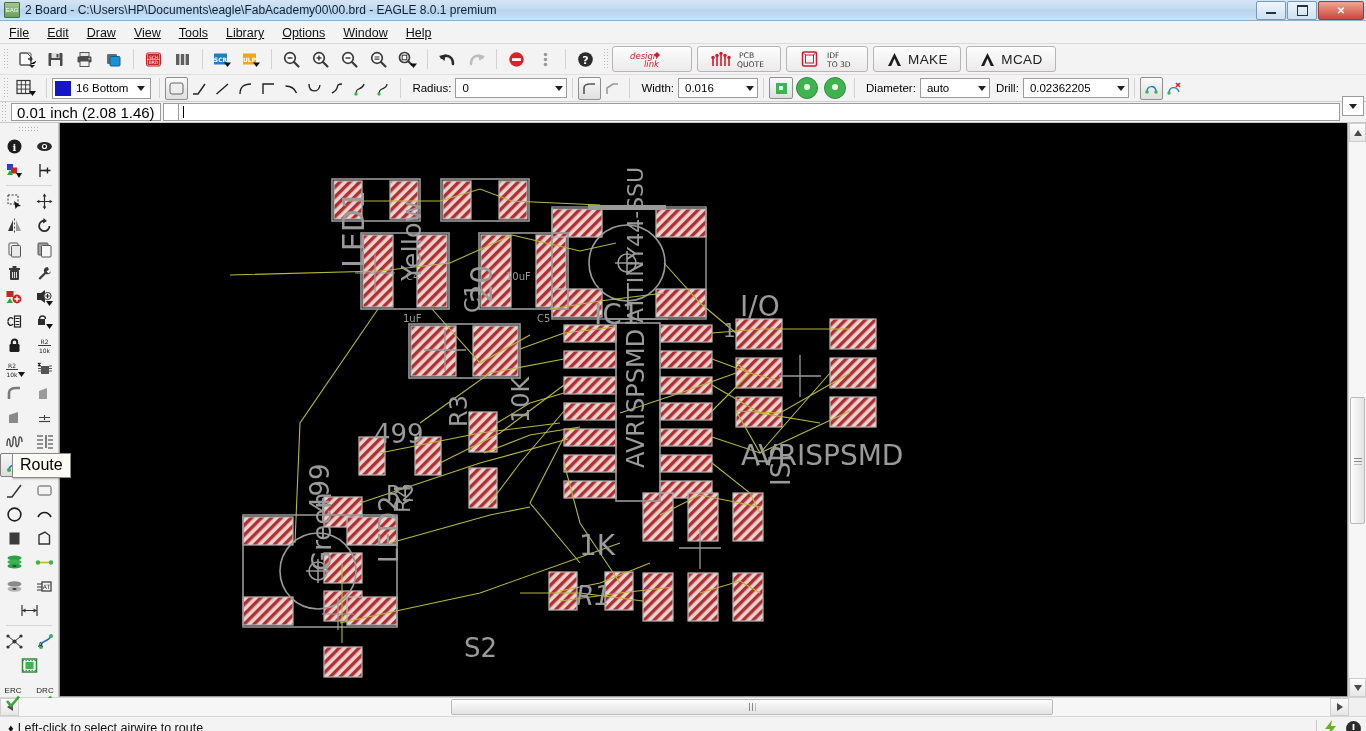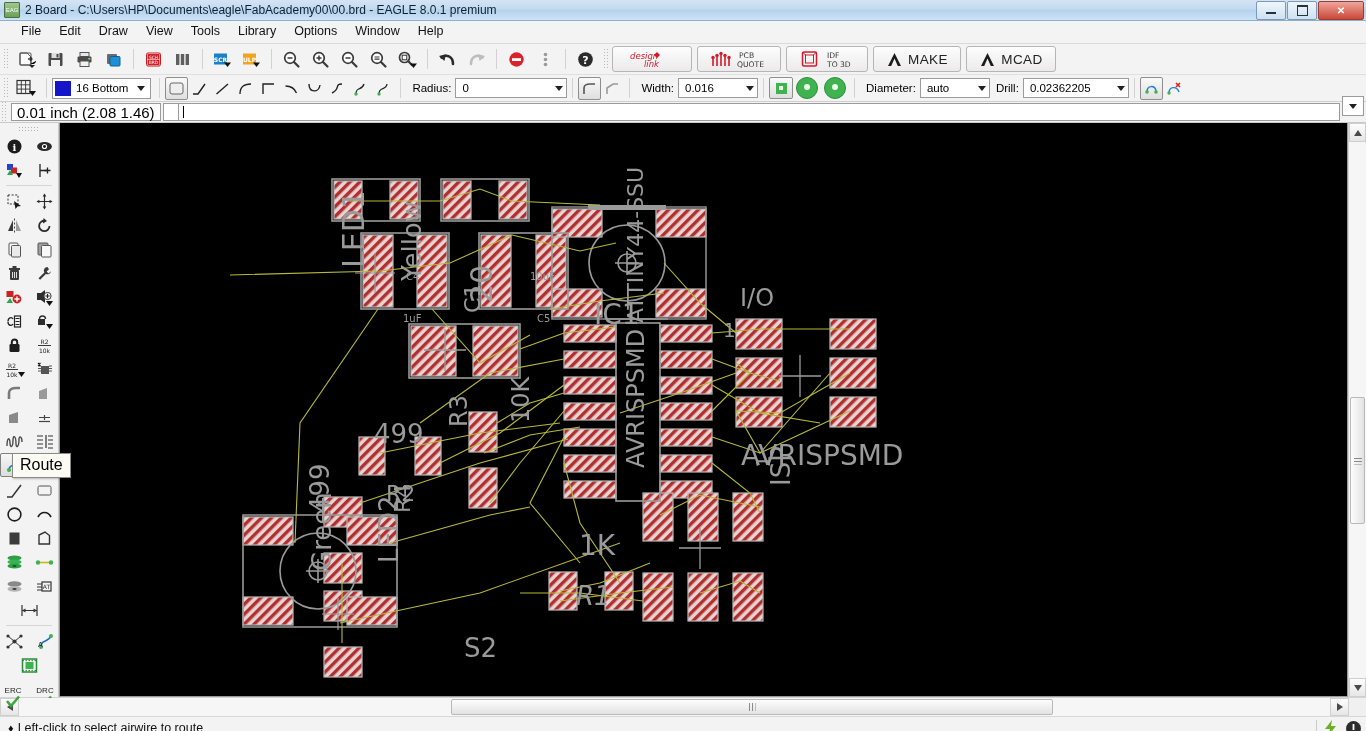--- a/index.html
+++ b/index.html
@@ -24,21 +24,21 @@
   #winbtns{position:absolute;right:2px;top:1px;display:flex;gap:1px;}
   .wbtn{width:28px;height:17px;border:1px solid #7a9ab5;border-radius:2px;
     background:linear-gradient(to bottom,#eef6fc,#cfe0ef);
     display:flex;align-items:center;justify-content:center;font-size:10px;color:#234;}
   .wbtn.close{width:44px;background:linear-gradient(to bottom,#f0a69a,#c9483a);
     border-color:#9e3b30;color:#fff;font-weight:bold;}
   .wglyph-min{width:10px;height:0;border-bottom:2px solid #234;margin-top:5px;}
   .wglyph-max{width:9px;height:8px;border:1px solid #234;border-top-width:2px;}
   
   #menubar{height:22px;background:#f3f3f3;border-bottom:1px solid #dadada;
-    display:flex;align-items:flex-start;padding-left:12px;}
+    display:flex;align-items:flex-end;padding-left:0;text-decoration:underline;}
   .menu-item{padding:3px 9px;font-size:12.5px;color:#111;cursor:default;}
   
   #toolbar1{height:30px;background:#f3f3f3;border-bottom:1px solid #e0e0e0;
     display:flex;align-items:center;}
   .grip{width:7px;height:22px;margin:0 2px 0 3px;flex:none;
     background-image:radial-gradient(#b0b0b0 1px,transparent 1px);
     background-size:3px 3px;opacity:.85;}
   .tb-sep{width:1px;height:20px;background:#d2d2d2;margin:0 5px;flex:none;}
   .tbtn{width:27px;height:26px;display:flex;align-items:center;justify-content:center;
     flex:none;border:1px solid transparent;border-radius:2px;}
@@ -989,30 +989,30 @@
           <path d="M460 470 L520 470 L583 478"></path>
           <path d="M600 392 L640 372 L700 384"></path>
           <path d="M640 470 L680 458 L700 470"></path>
           <path d="M424 330 L470 312 L520 304"></path>
           <path d="M437 300 L470 280 L504 270"></path>
         </g>
       </svg>
 
       
       <div class="silk" style="left:346px;top:148px;font-size:10px;">C4</div>
-      <div class="silk" style="left:470px;top:148px;font-size:10px;">10uF</div>
+      <div class="silk" style="left:446px;top:148px;font-size:10px;">10uF</div>
       <div class="silk" style="left:343px;top:190px;font-size:10px;">1uF</div>
       <div class="silk" style="left:477px;top:190px;font-size:10px;">C5</div>
       <div class="silk" style="left:276px;top:145px;font-size:30px;transform:rotate(-90deg);transform-origin:left top;">LED1</div>
       <div class="silk" style="left:337px;top:158px;font-size:26px;transform:rotate(-90deg);transform-origin:left top;">Yellow</div>
       <div class="silk" style="left:404px;top:180px;font-size:30px;transform:rotate(-90deg);transform-origin:left top;">20</div>
       <div class="silk" style="left:400px;top:190px;font-size:22px;transform:rotate(-90deg);transform-origin:left top;">C1</div>
       <div class="silk" style="left:534px;top:175px;font-size:28px;">IC1</div>
       <div class="silk" style="left:563px;top:200px;font-size:22px;transform:rotate(-90deg);transform-origin:left top;">ATTINY44-SSU</div>
-      <div class="silk" style="left:680px;top:161px;font-size:24px;">I/O</div>
+      <div class="silk" style="left:680px;top:167px;font-size:28px;">I/O</div>
       <div class="silk" style="left:663px;top:195px;font-size:20px;">1</div>
       <div class="silk" style="left:681px;top:316px;font-size:28px;">AVRISPSMD</div>
       <div class="silk" style="left:314px;top:296px;font-size:26px;">499</div>
       <div class="silk" style="left:326px;top:358px;font-size:22px;">R2</div>
       <div class="silk" style="left:385px;top:304px;font-size:24px;transform:rotate(-90deg);transform-origin:left top;">R3</div>
       <div class="silk" style="left:447px;top:300px;font-size:24px;transform:rotate(-90deg);transform-origin:left top;">10K</div>
       <div class="silk" style="left:245px;top:390px;font-size:26px;transform:rotate(-90deg);transform-origin:left top;">499</div>
       <div class="silk" style="left:330px;top:390px;font-size:22px;transform:rotate(-90deg);transform-origin:left top;">R4</div>
       <div class="silk" style="left:247px;top:448px;font-size:26px;transform:rotate(-90deg);transform-origin:left top;">Green</div>
       <div class="silk" style="left:314px;top:440px;font-size:26px;transform:rotate(-90deg);transform-origin:left top;">LED2</div>

